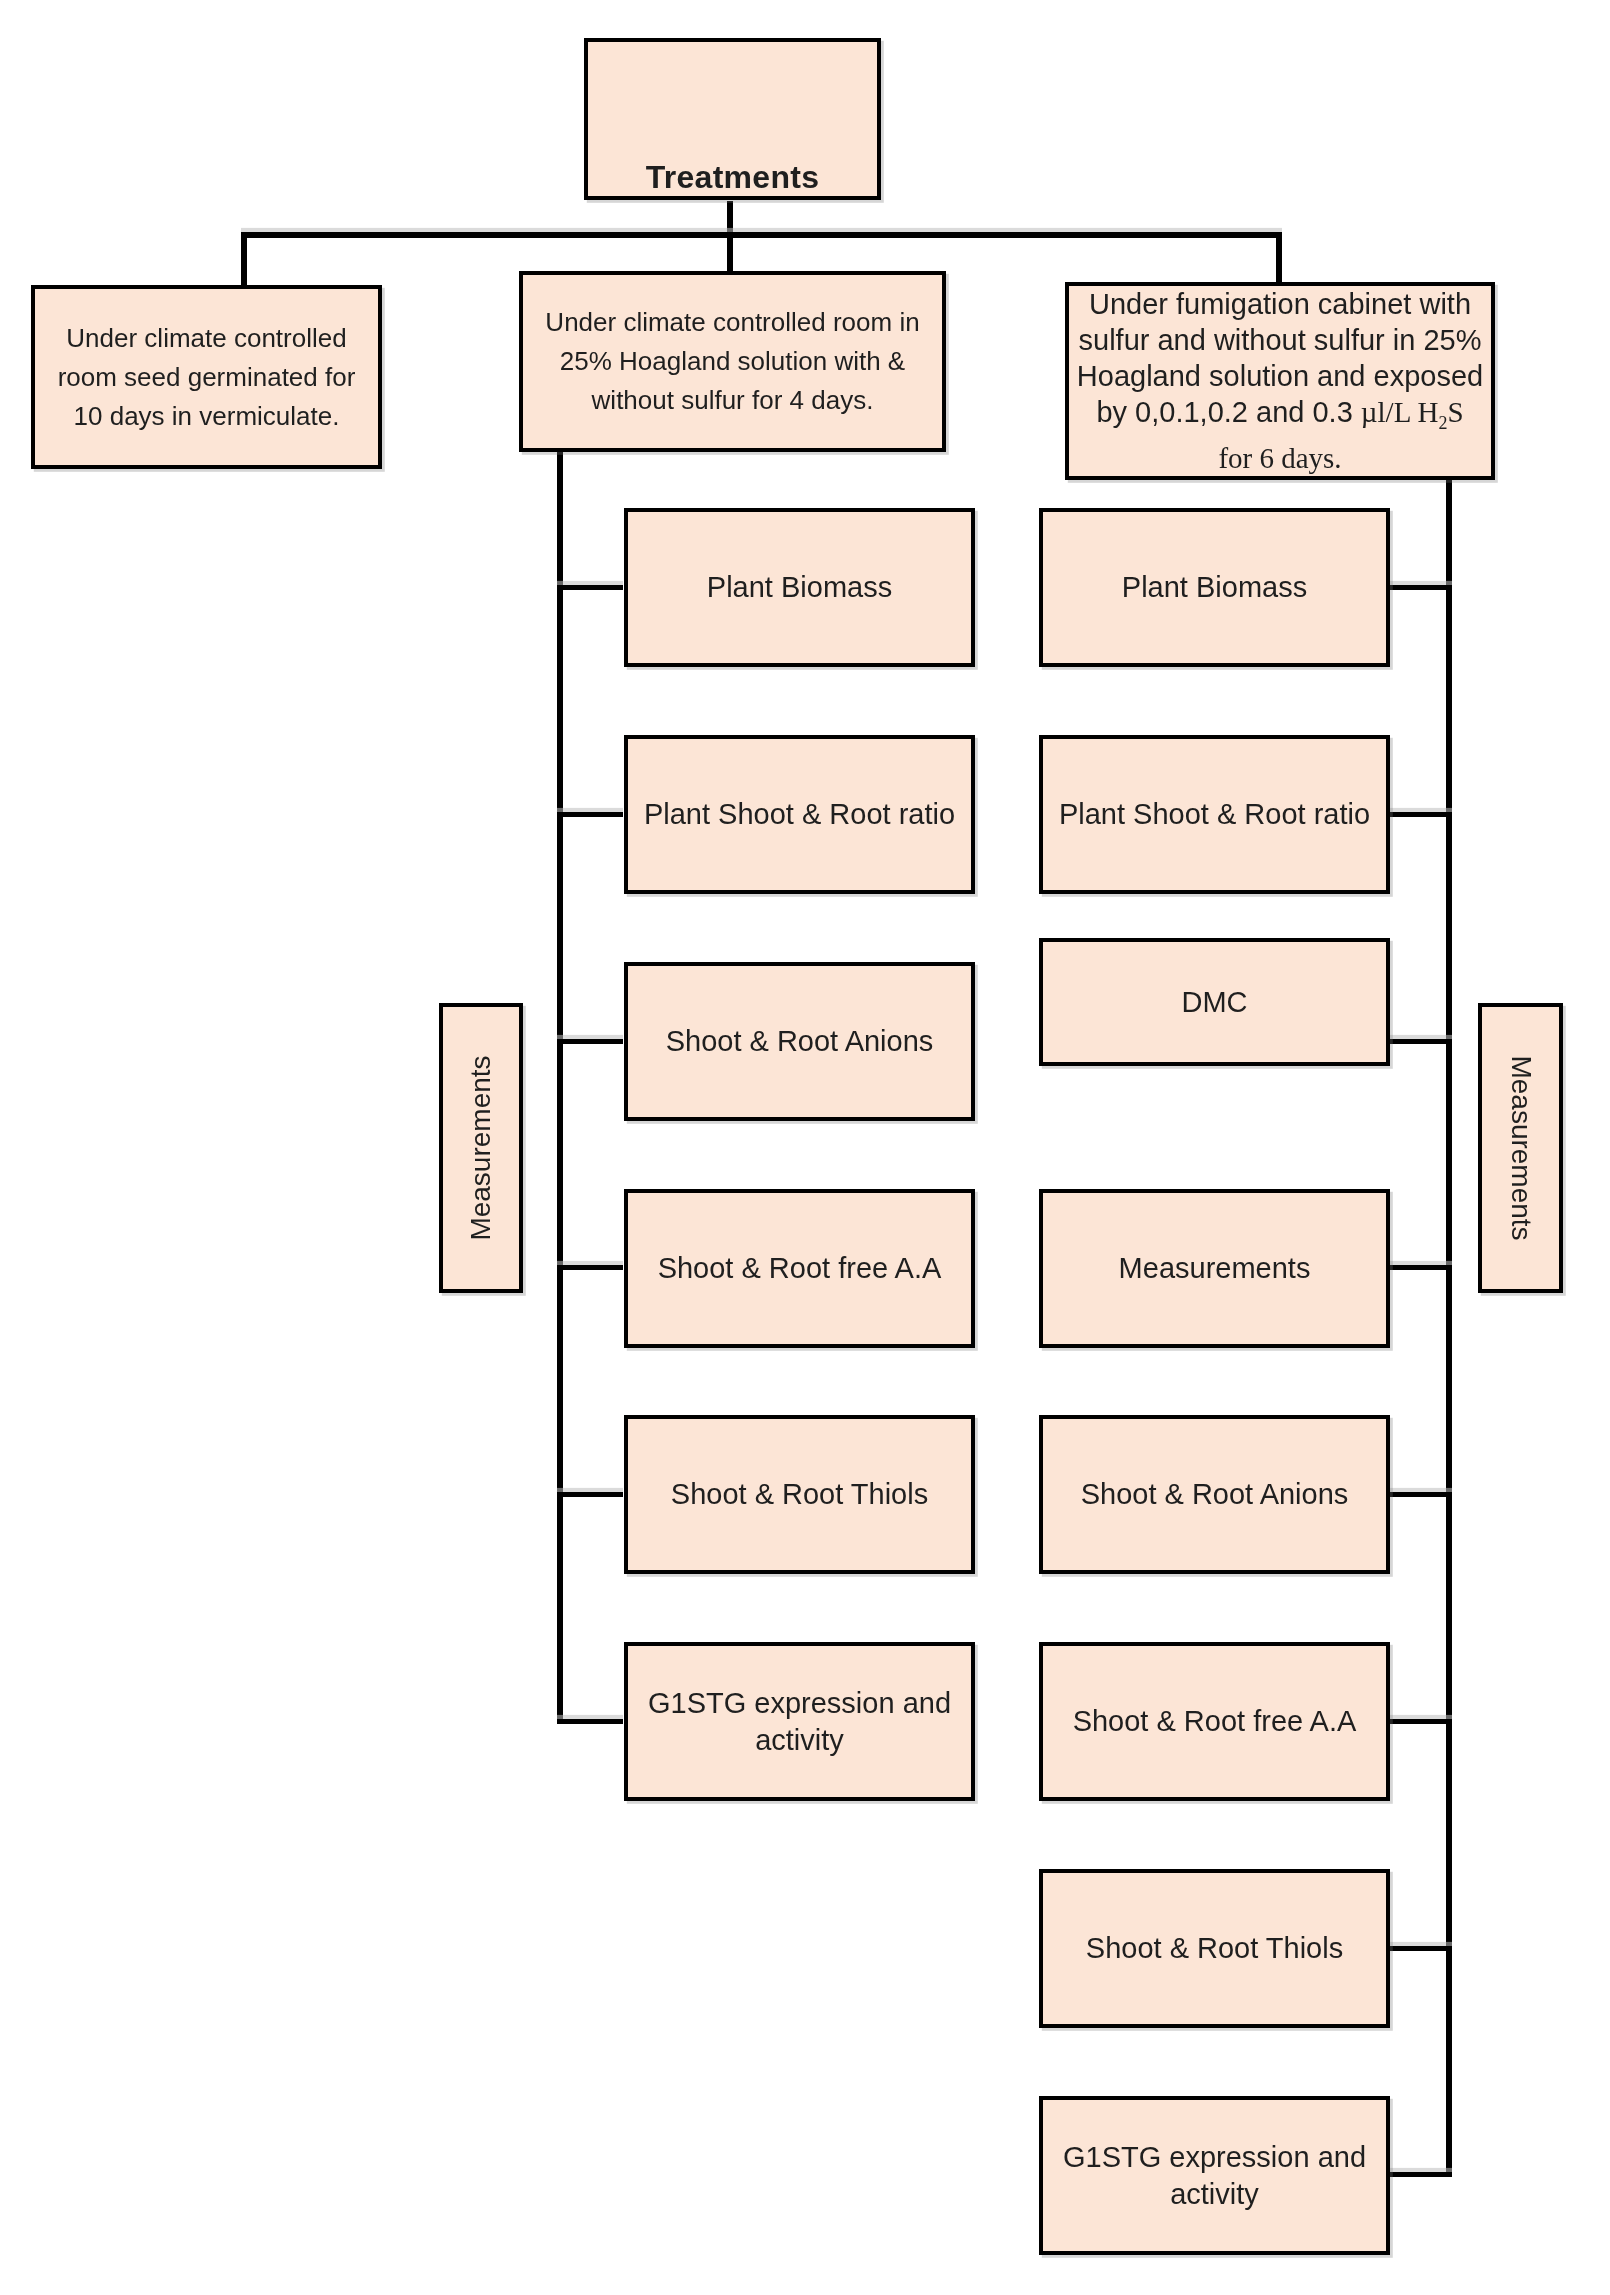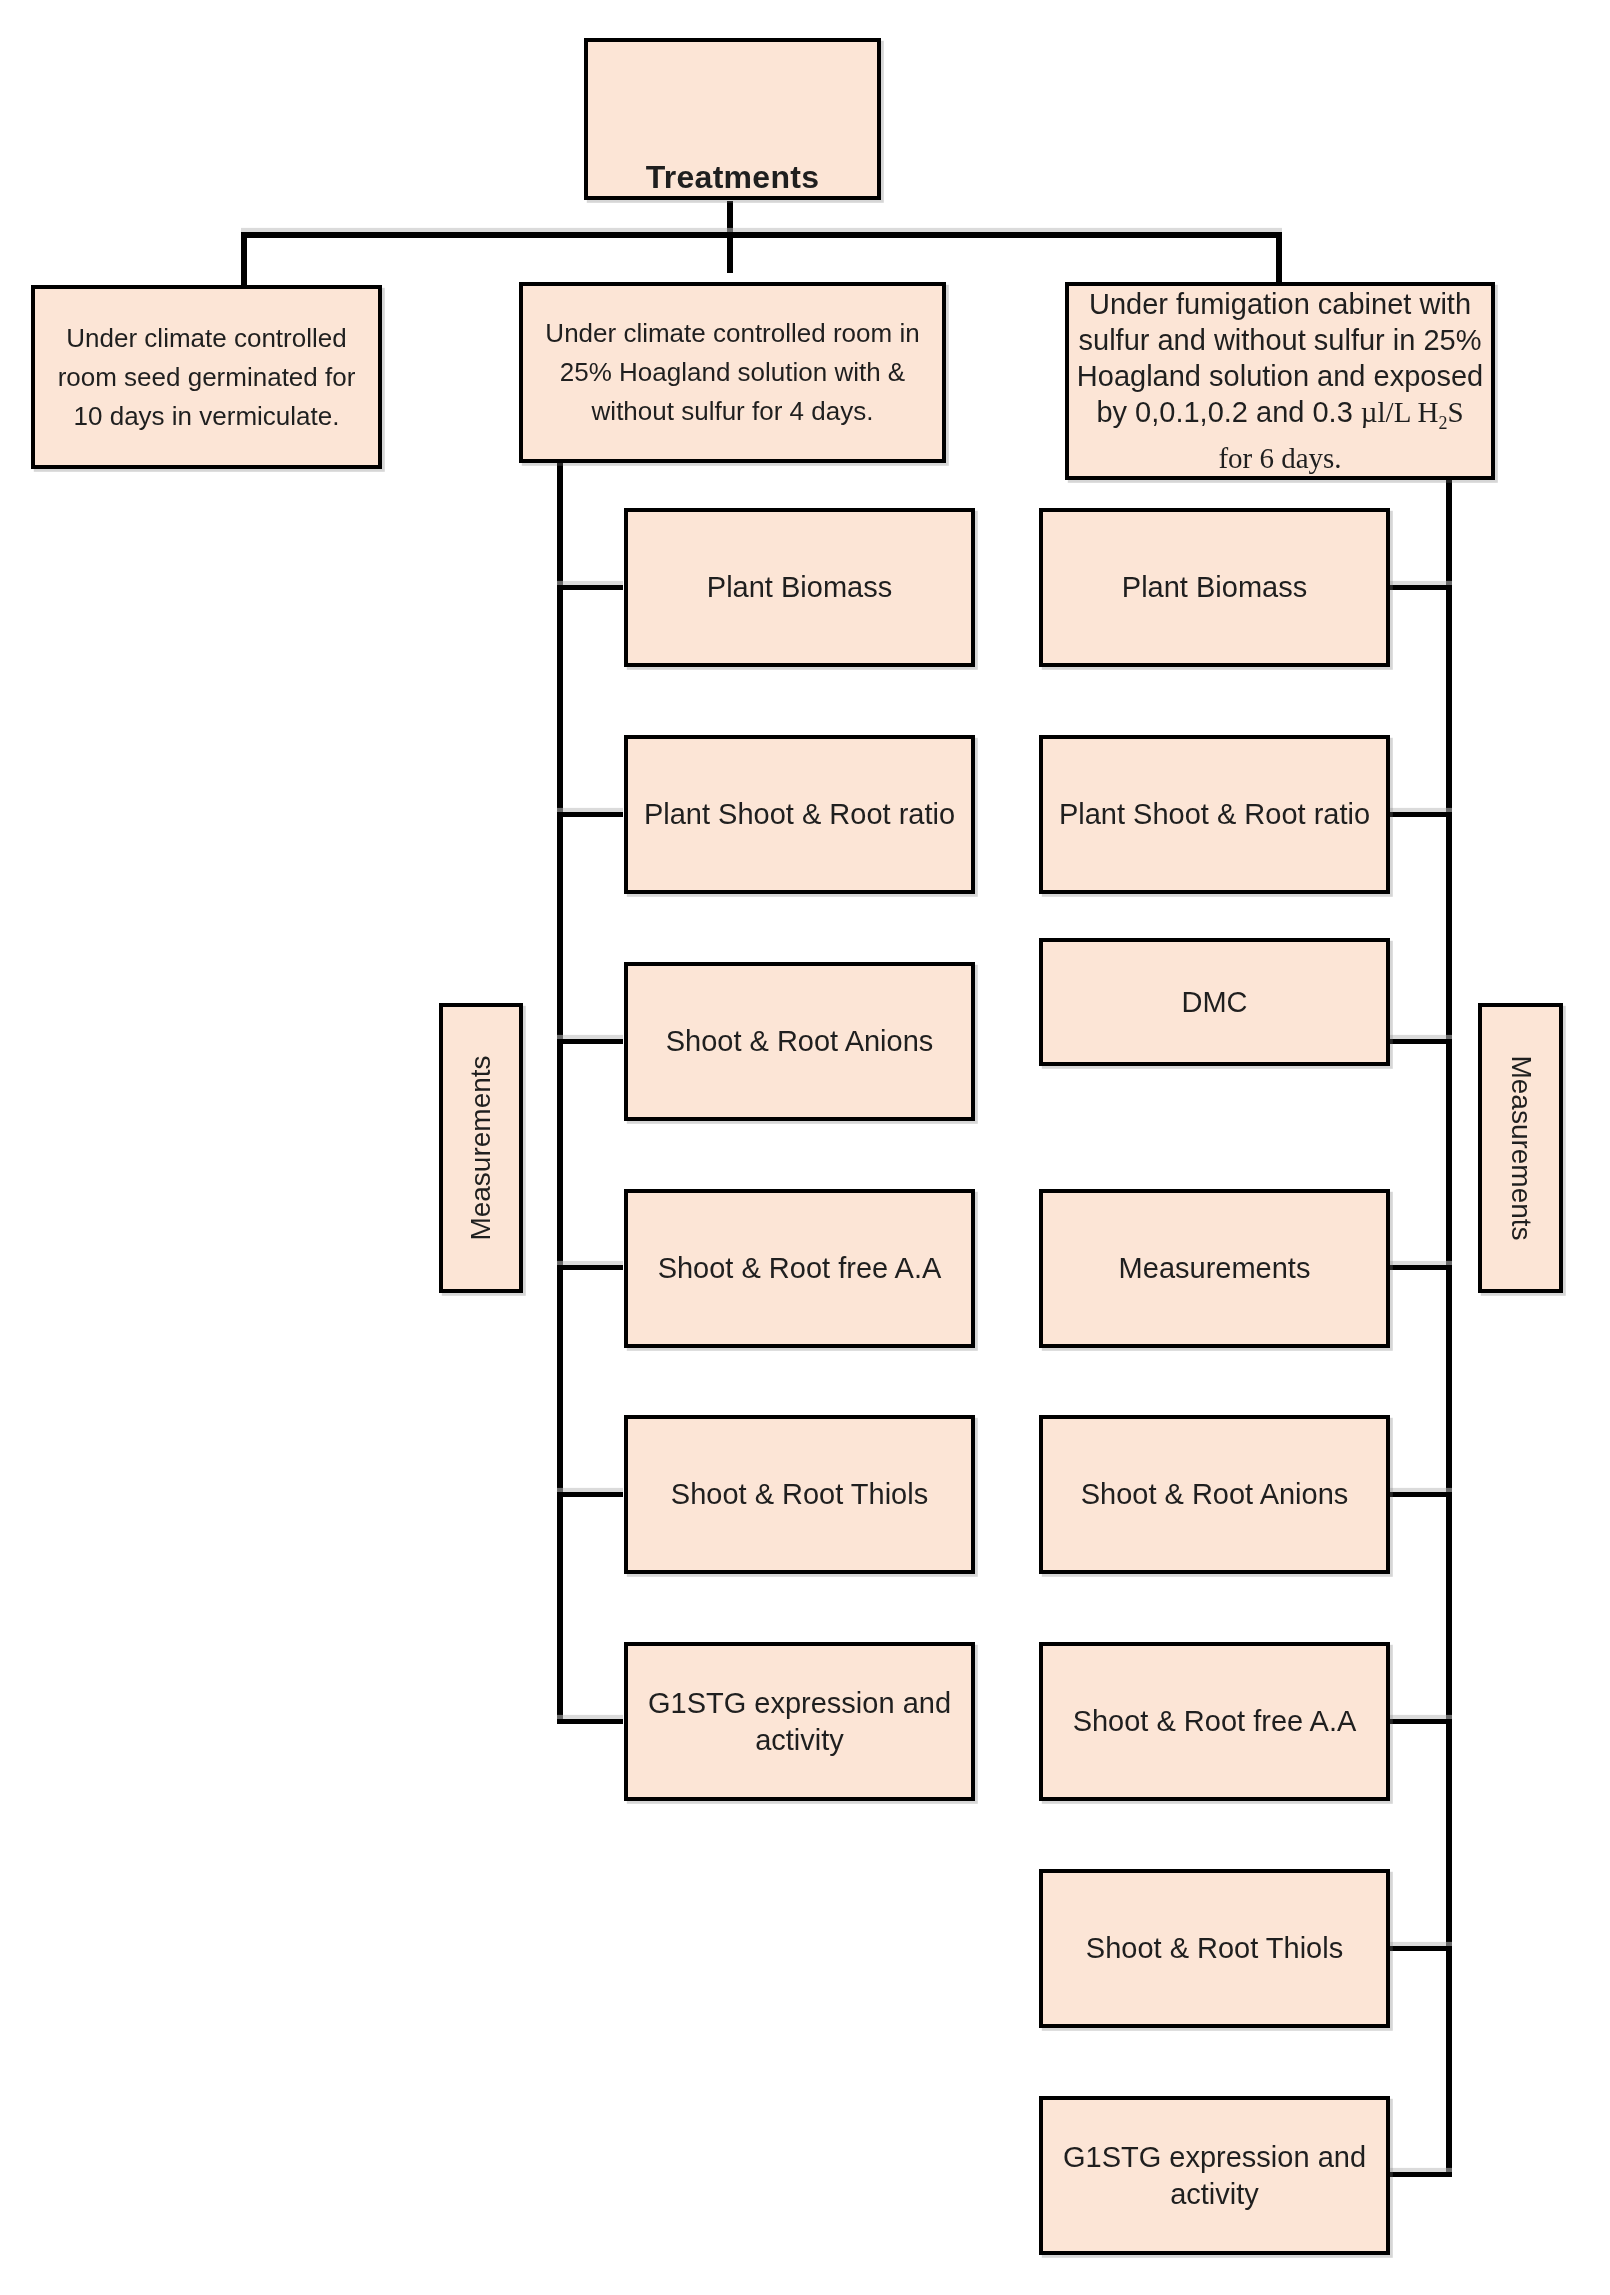--- a/index.html
+++ b/index.html
@@ -62,21 +62,21 @@
   <div class="line hline" style="left:1390px;top:2172px;width:62px;height:4.8px;"></div>
 
   <div class="box root-box" style="left:584px;top:38px;width:297px;height:162px;">
     <span>Treatments</span>
   </div>
 
   <div class="box treatment-box" style="left:31px;top:285px;width:351px;height:184px;">
     <span>Under climate controlled room seed germinated for 10 days in vermiculate.</span>
   </div>
 
-  <div class="box treatment-box" style="left:519px;top:282px;width:427px;height:181px;">
+  <div class="box treatment-box" style="left:519px;top:271px;width:427px;height:181px;">
     <span>Under climate controlled room in 25% Hoagland solution with &amp; without sulfur for 4 days.</span>
   </div>
 
   <div class="box treatment-box small" style="left:1065px;top:282px;width:430px;height:198px;">
     <span><span>Under fumigation cabinet with sulfur and without sulfur in 25% Hoagland solution and exposed by 0,0.1,0.2 and 0.3 </span><span class="serif-formula"><span>µl/L H</span><sub>2</sub><span>S for 6 days.</span></span></span>
   </div>
 
   <div class="box vlabel-box" style="left:439px;top:1003px;width:84px;height:290px;">
     <span class="rot-ccw">Measurements</span>
   </div>

